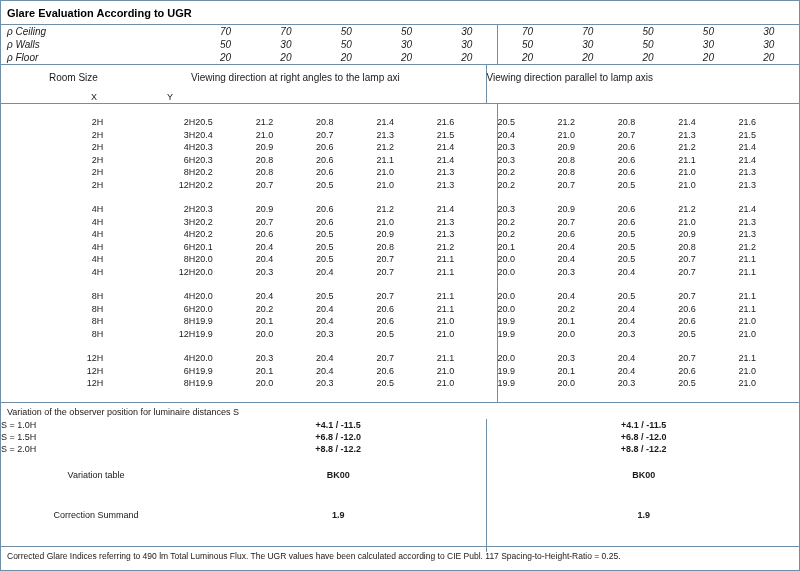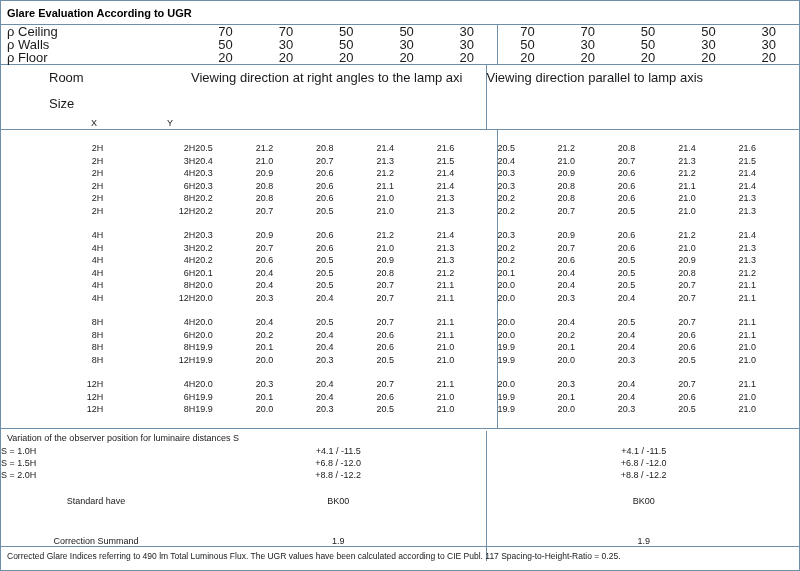--- a/index.html
+++ b/index.html
@@ -42,39 +42,40 @@
     table-layout: fixed;
   }
   td, th {
     padding: 0;
     font-weight: normal;
     vertical-align: top;
   }
   .rho-table td {
     height: 13px;
     line-height: 13px;
-    font-size: 13px;
+    font-size: 10px;
+    font-style: italic;
   }
   .rho-table {
     border-bottom: 1px solid #6f8fa8;
   }
   .rho-label {
     padding-left: 6px;
     white-space: nowrap;
   }
   .num {
     text-align: center;
   }
   .sep-left {
     border-left: 1px solid #6f8fa8;
   }
   .hdr-row td {
     height: 26px;
     line-height: 26px;
-    font-size: 13px;
+    font-size: 10px;
   }
   .hdr-band {
     border-bottom: 1px solid #6f8fa8;
   }
   .roomsize-label {
     padding-left: 48px;
   }
   .xy-row td {
     height: 12px;
     line-height: 12px;
@@ -104,20 +105,21 @@
     height: 12px;
     line-height: 12px;
     font-size: 9px;
   }
   .var-label {
     padding-right: 10px;
     white-space: nowrap;
   }
   .centercell {
     text-align: center;
+    font-weight: bold;
   }
   .bottom-note {
     position: absolute;
     left: 0;
     right: 0;
     bottom: 0;
     height: 24px;
     line-height: 18px;
     border-top: 1px solid #6f8fa8;
     font-size: 8.5px;
@@ -576,21 +578,21 @@
   </table>
 
   <table class="std-block">
     <colgroup>
       <col style="width:190px">
       <col style="width:295px">
       <col style="width:315px">
     </colgroup>
     <tbody>
       <tr>
-        <td class="label-center">Standard have</td>
+        <td class="label-center">Variation table</td>
         <td class="centercell">BK00</td>
         <td class="centercell sep-left">BK00</td>
       </tr>
       <tr>
         <td class="label-center">Correction Summand</td>
         <td class="centercell">1.9</td>
         <td class="centercell sep-left">1.9</td>
       </tr>
     </tbody>
   </table>

